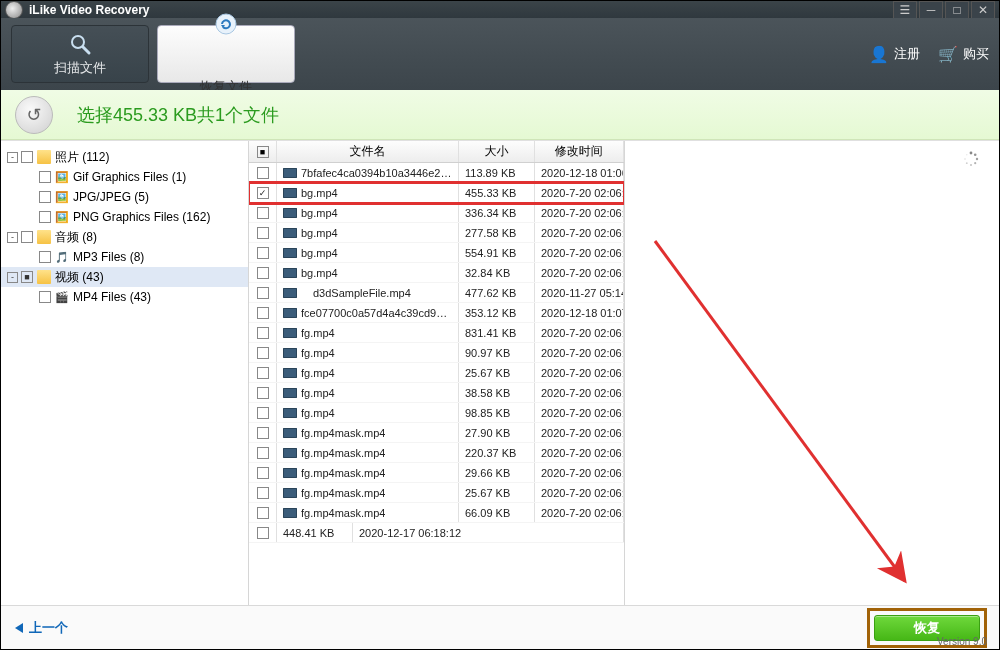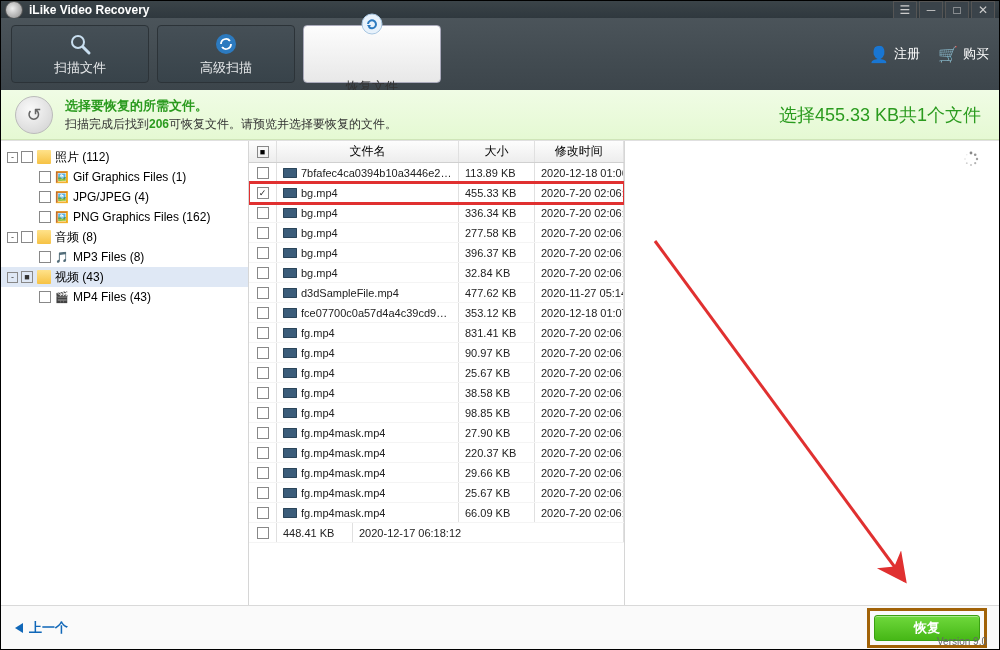--- a/index.html
+++ b/index.html
@@ -75,30 +75,20 @@
   <div class="toolbar">
     <div class="tab dark">
       <div class="ico">
           <svg width="24" height="24" viewBox="0 0 24 24">
             <circle cx="10" cy="10" r="6" fill="none" stroke="#c9dff0" stroke-width="2"></circle>
             <line x1="15" y1="15" x2="21" y2="21" stroke="#c9dff0" stroke-width="3" stroke-linecap="round"></line>
           </svg>
         </div>
       <span>扫描文件</span>
     </div>
-    <div class="tab dark">
-      <div class="ico">
-          <svg width="24" height="24" viewBox="0 0 24 24">
-            <circle cx="12" cy="12" r="10" fill="#2c7abf"></circle>
-            <path d="M7 12a5 5 0 0 1 9-3M17 12a5 5 0 0 1-9 3" fill="none" stroke="#fff" stroke-width="1.8"></path>
-            <path d="M15 7l1 2l-2 0z M9 17l-1-2l2 0z" fill="#fff"></path>
-          </svg>
-        </div>
-      <span>高级扫描</span>
-    </div>
     <div class="tab light">
       <div class="ico">
           <svg width="24" height="24" viewBox="0 0 24 24">
             <circle cx="12" cy="12" r="10" fill="#e8f2fb" stroke="#a8c7e2"></circle>
             <path d="M8 12a4 4 0 1 1 1 3" fill="none" stroke="#2c7abf" stroke-width="2"></path>
             <path d="M7 13l2 3l2-3z" fill="#2c7abf"></path>
           </svg>
         </div>
       <span>恢复文件</span>
     </div>
@@ -108,26 +98,20 @@
       <span>注册</span>
     </div>
     <div class="rbtn">
       <span class="ico">🛒</span>
       <span>购买</span>
     </div>
   </div>
 
   <div class="banner">
     <div class="round">↺</div>
-    <div class="txtwrap">
-      <div class="t1">选择要恢复的所需文件。</div>
-      <div>
-        <span>扫描完成后找到</span><span class="num">206</span><span>可恢复文件。请预览并选择要恢复的文件。</span>
-      </div>
-    </div>
     <div class="sel">选择455.33 KB共1个文件</div>
   </div>
 
   <div class="content">
     <div class="tree" id="tree">
         <div class="tnode" style="padding-left: 6px;">
           <div class="tw">-</div>
           <div class="cb"></div>
           <div class="ic folder"></div>
           <span>照片 (112)</span>
@@ -135,21 +119,21 @@
         <div class="tnode" style="padding-left: 24px;">
           <div style="width: 14px;"></div>
           <div class="cb"></div>
           <div class="ic">🖼️</div>
           <span>Gif Graphics Files (1)</span>
         </div>
         <div class="tnode" style="padding-left: 24px;">
           <div style="width: 14px;"></div>
           <div class="cb"></div>
           <div class="ic">🖼️</div>
-          <span>JPG/JPEG (4)</span>
+          <span>JPG/JPEG (5)</span>
         </div>
         <div class="tnode" style="padding-left: 24px;">
           <div style="width: 14px;"></div>
           <div class="cb"></div>
           <div class="ic">🖼️</div>
           <span>PNG Graphics Files (162)</span>
         </div>
         <div class="tnode" style="padding-left: 6px;">
           <div class="tw">-</div>
           <div class="cb"></div>
@@ -230,41 +214,41 @@
             <div class="cell col-time">2020-7-20 02:06:36</div>
           </div>
           <div class="row">
             <div class="cell col-cb">
               <div class="cb"></div>
             </div>
             <div class="cell col-name">
               <div class="fic"></div>
               <span style="overflow: hidden; text-overflow: ellipsis;">bg.mp4</span>
             </div>
-            <div class="cell col-size">396.37 KB</div>
+            <div class="cell col-size">554.91 KB</div>
             <div class="cell col-time">2020-7-20 02:06:36</div>
           </div>
           <div class="row">
             <div class="cell col-cb">
               <div class="cb"></div>
             </div>
             <div class="cell col-name">
               <div class="fic"></div>
               <span style="overflow: hidden; text-overflow: ellipsis;">bg.mp4</span>
             </div>
             <div class="cell col-size">32.84 KB</div>
             <div class="cell col-time">2020-7-20 02:06:36</div>
           </div>
           <div class="row">
             <div class="cell col-cb">
               <div class="cb"></div>
             </div>
             <div class="cell col-name">
               <div class="fic"></div>
-              <span style="overflow: hidden; text-overflow: ellipsis;">d3dSampleFile.mp4</span>
+              <span style="overflow: hidden; text-overflow: ellipsis; margin-left: 12px;">d3dSampleFile.mp4</span>
             </div>
             <div class="cell col-size">477.62 KB</div>
             <div class="cell col-time">2020-11-27 05:14:24</div>
           </div>
           <div class="row">
             <div class="cell col-cb">
               <div class="cb"></div>
             </div>
             <div class="cell col-name">
               <div class="fic"></div>

